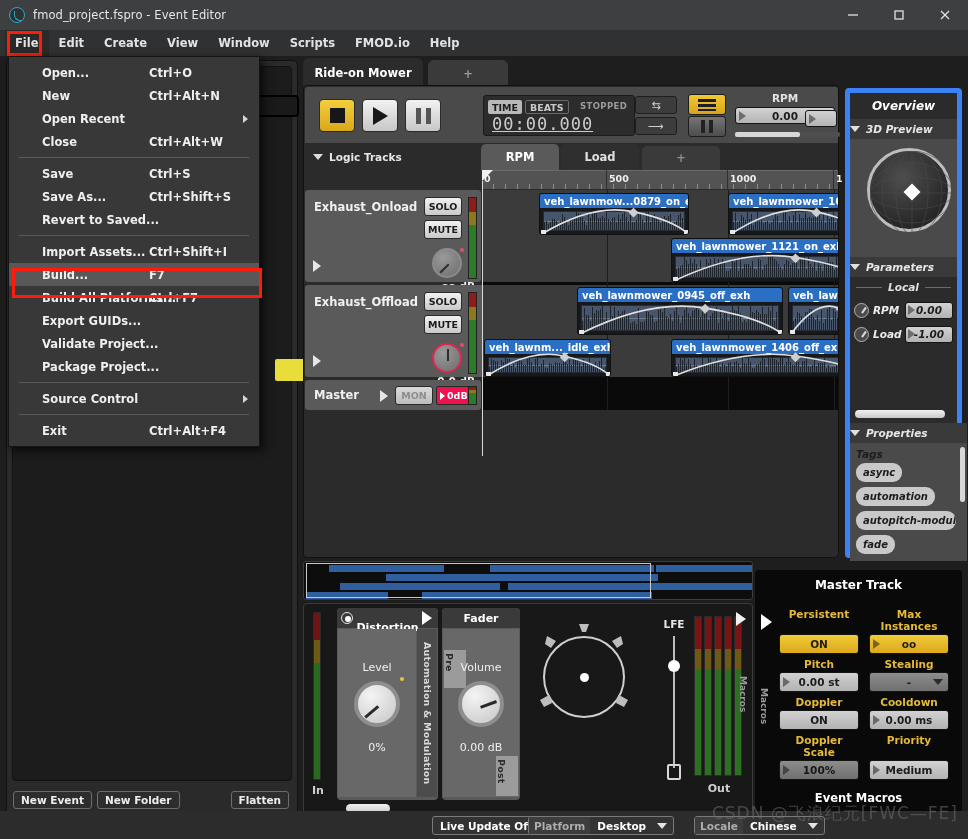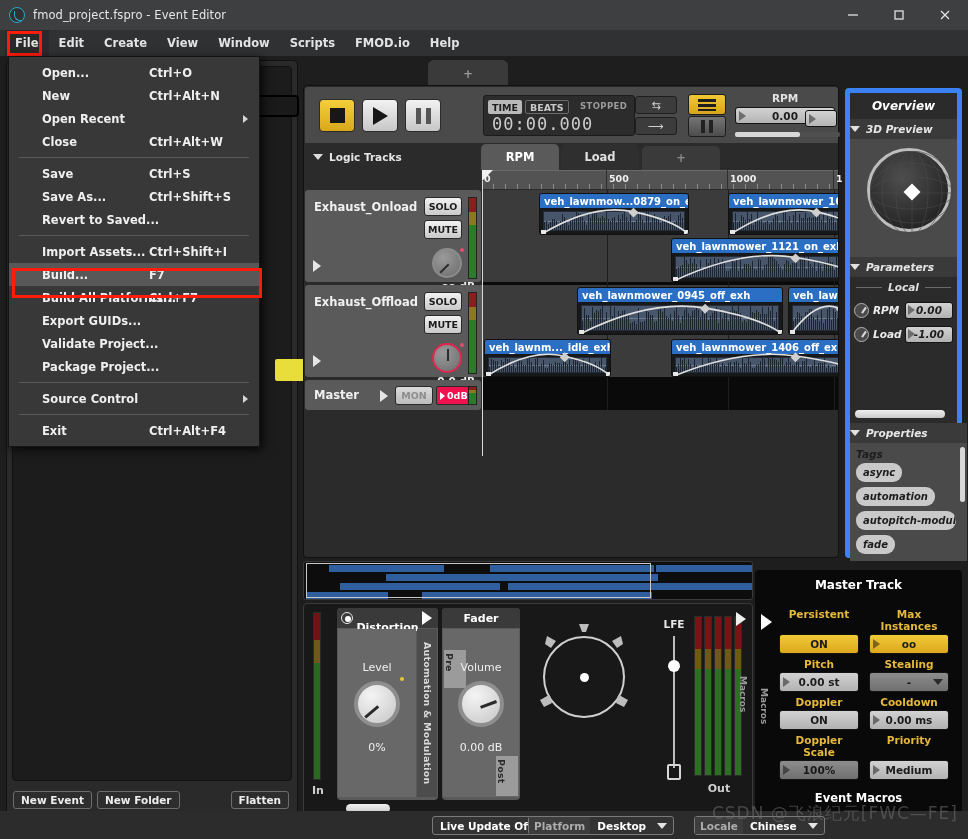--- a/index.html
+++ b/index.html
@@ -89,21 +89,21 @@
   .gl-pause{width:15px;height:16px;background:linear-gradient(90deg,#565656 0 5px,transparent 5px 10px,#565656 10px 15px);}
   .timepanel{ position:absolute; left:178px; top:8px; width:152px; height:41px;
      background:#2c2c2c; border:1px solid #1b1b1b; border-radius:3px;}
   .tp-chip{ position:absolute; top:4px; height:14px; padding:0 4px; font-size:9.5px;
      font-weight:bold; display:flex;align-items:center; border-radius:2px;}
   .tp-time{ left:4px; background:#b9b9b9; color:#1d1d1d; }
   .tp-beats{ left:41px; background:#2c2c2c; color:#c9c9c9; border:1px solid #6a6a6a;}
   .tp-stop{ position:absolute; left:96px; top:5px; font-size:8.5px; font-weight:bold; color:#9c9c9c;
      letter-spacing:.4px;}
   .tp-clock{ position:absolute; left:8px; top:18px; font-family:"DejaVu Sans Mono","Liberation Mono",monospace;
-     font-size:17px; color:#cccccc; letter-spacing:1px;}
+     font-size:17px; color:#cccccc; letter-spacing:1px;text-decoration:underline;}
   .loopbox{ position:absolute; left:330px; top:8px; width:44px; height:41px;}
   .loopbtn{ position:absolute; left:0; width:42px; height:18px; background:#3c3c3c;
      border:1px solid #1e1e1e; border-radius:3px; display:flex;align-items:center;justify-content:center;
      color:#cfcfcf; font-size:11px;}
   .loopbtn.a{ top:1px;} .loopbtn.b{ top:22px;}
   .viewbtns{ position:absolute; left:383px; top:7px; width:38px; height:43px;}
   .vbtn{position:absolute;left:0;width:38px;height:21px;border-radius:3px;border:1px solid #1e1e1e;
      display:flex;align-items:center;justify-content:center;}
   .vbtn.a{top:0;background:linear-gradient(#f0c931,#d7a51a);}
   .vbtn.b{top:22px;background:linear-gradient(#757575,#4d4d4d);}
@@ -378,20 +378,21 @@
       <div class="yellow-chip"></div>
     </div>
     <div class="browser-foot">
       <div class="sm-btn">New Event</div>
       <div class="sm-btn">New Folder</div>
       <div class="sm-btn right">Flatten</div>
     </div>
   </div>
 
   <div class="evtabs" id="evtabs">
+      <div class="evtab sel">Ride-on Mower</div>
       <div class="evtab add">+</div>
     </div>
 
   <div class="editor">
 
     <div class="transport">
       <div class="tbtn stop">
           <div class="gl-stop"></div>
         </div>
       <div class="tbtn play">

